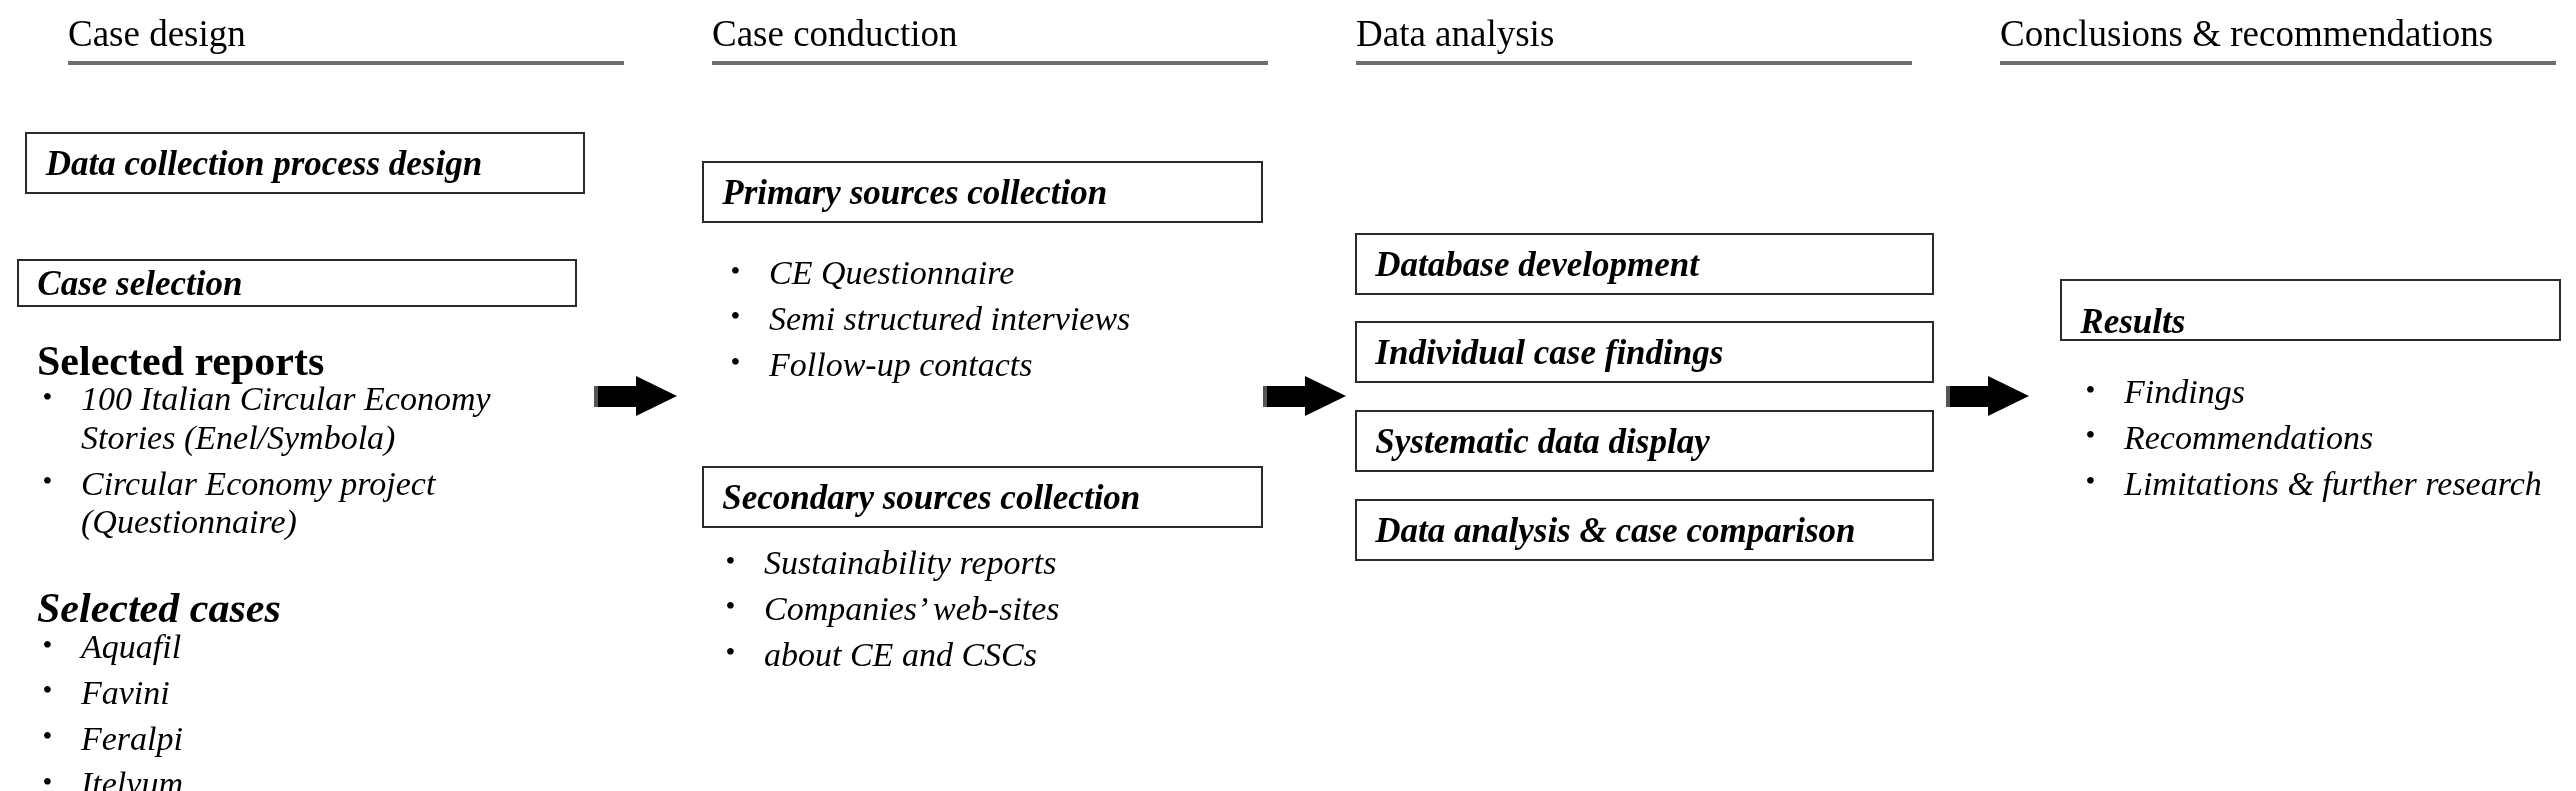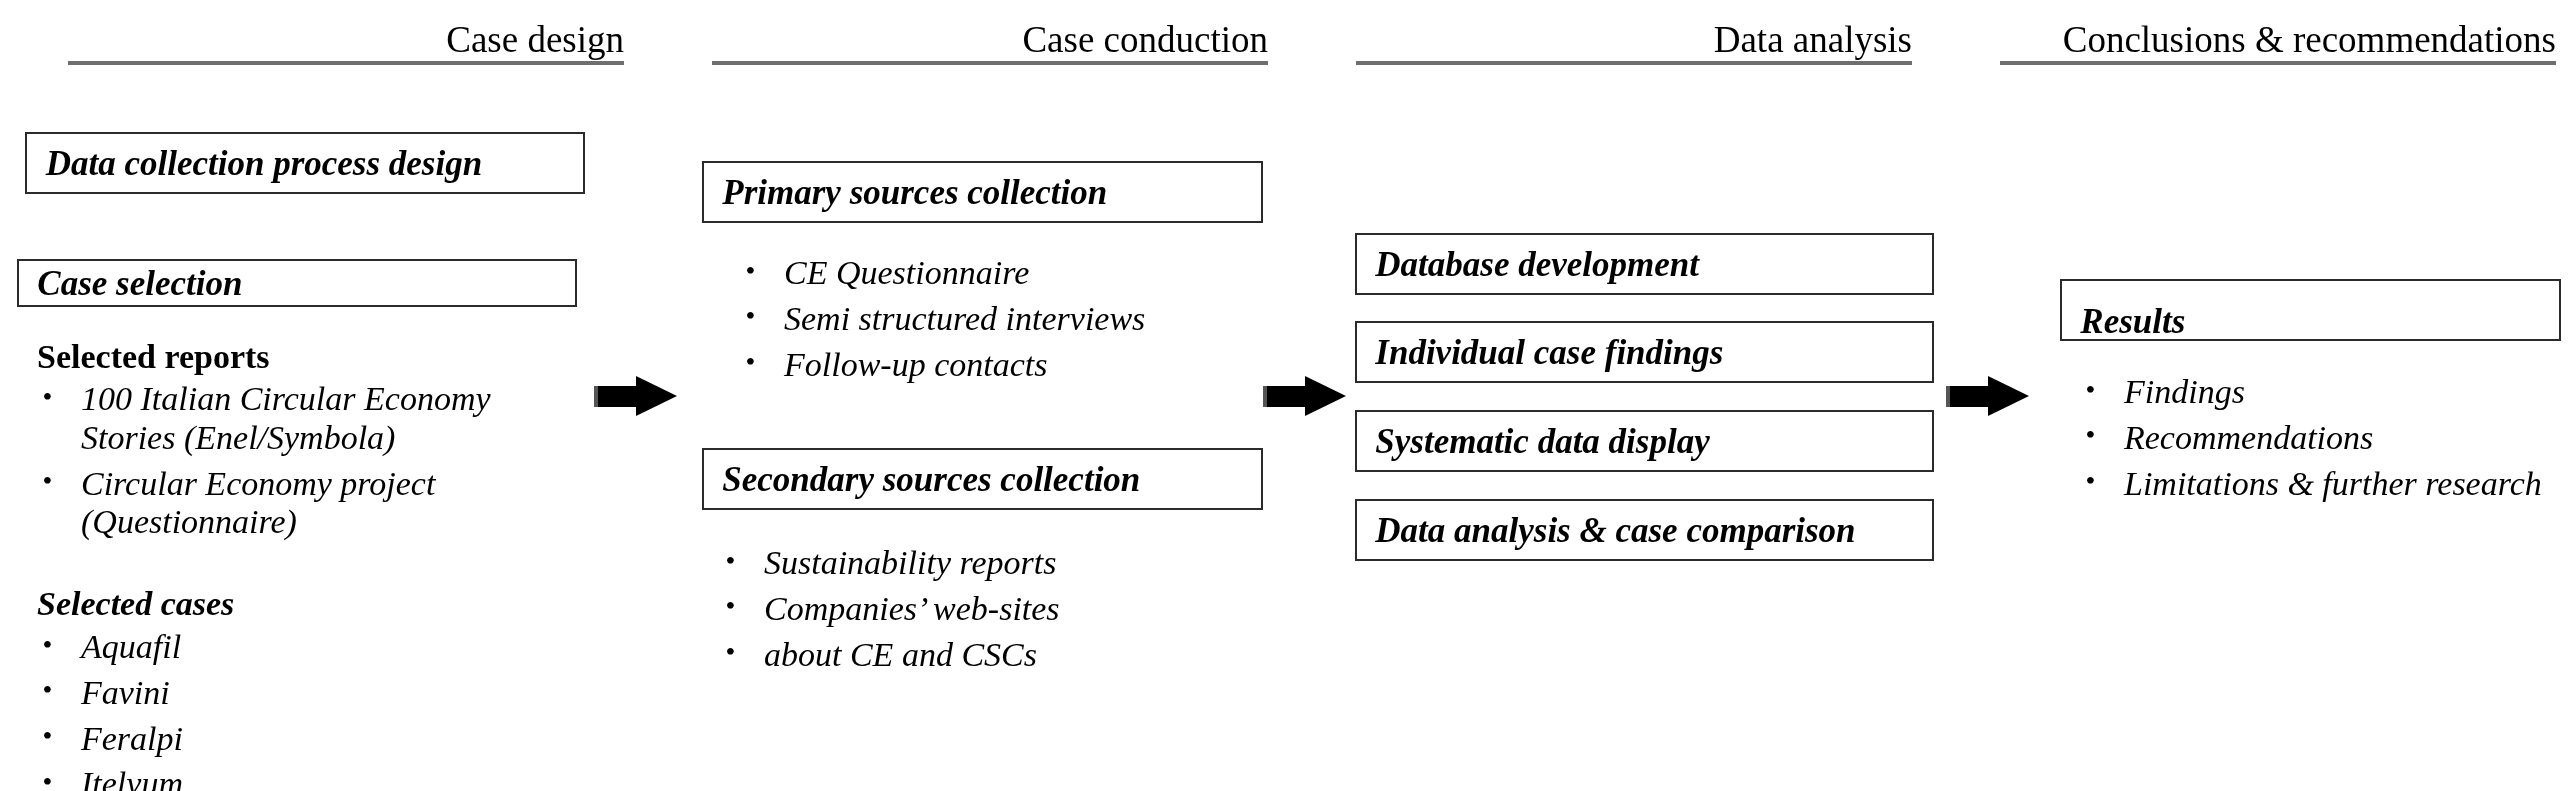--- a/index.html
+++ b/index.html
@@ -24,23 +24,23 @@
     width: 2576px;
     height: 78px;
     display: flex;
     flex-direction: row;
   }
   .header-col {
     flex: 1 1 0;
     position: relative;
     display: flex;
     flex-direction: column;
-    align-items: flex-end;
+    align-items: flex-start;
     justify-content: flex-start;
-    padding: 16px 20px;
+    padding: 10px 20px;
     box-sizing: border-box;
     margin-left: 48px;
   }
   .header-title {
     font-size: 37px;
     line-height: 1.06;
     font-weight: 400;
     font-style: normal;
     white-space: nowrap;
     margin-top: 4.2px;
@@ -77,21 +77,21 @@
     font-weight: bold;
     font-size: 35px;
     line-height: 1;
     padding-left: 18.3px;
     white-space: nowrap;
   }
 
   
   .sub-heading {
     position: absolute;
-    font-size: 34px;
+    font-size: 42px;
     line-height: 1.12;
     white-space: nowrap;
   }
   .sub-heading.bold-upright {
     font-weight: bold;
     font-style: normal;
   }
   .sub-heading.bold-italic {
     font-weight: bold;
     font-style: italic;
@@ -221,27 +221,27 @@
   <div class="arrow" style="left:594px; top:298px;">
     <div class="shaft"></div>
     <div class="tail-tick"></div>
     <div class="head"></div>
   </div>
 
   <div class="box" style="left:702px; top:83px; width:561px; height:62px;">
     <span class="box-label">Primary sources collection</span>
   </div>
 
-  <ul class="bullets" style="left:740px; top:176px; width:536px;">
+  <ul class="bullets" style="left:725px; top:176px; width:536px;">
     <li>CE Questionnaire</li>
     <li>Semi structured interviews</li>
     <li>Follow-up contacts</li>
   </ul>
 
-  <div class="box" style="left:702px; top:370px; width:561px; height:62px;">
+  <div class="box" style="left:702px; top:388px; width:561px; height:62px;">
     <span class="box-label">Secondary sources collection</span>
   </div>
 
   <ul class="bullets" style="left:720px; top:466px; width:536px;">
     <li>
       <span class="cont">Sustainability reports</span>
     </li>
     <li>
       <span class="cont">Companies’ web-sites</span>
     </li>

